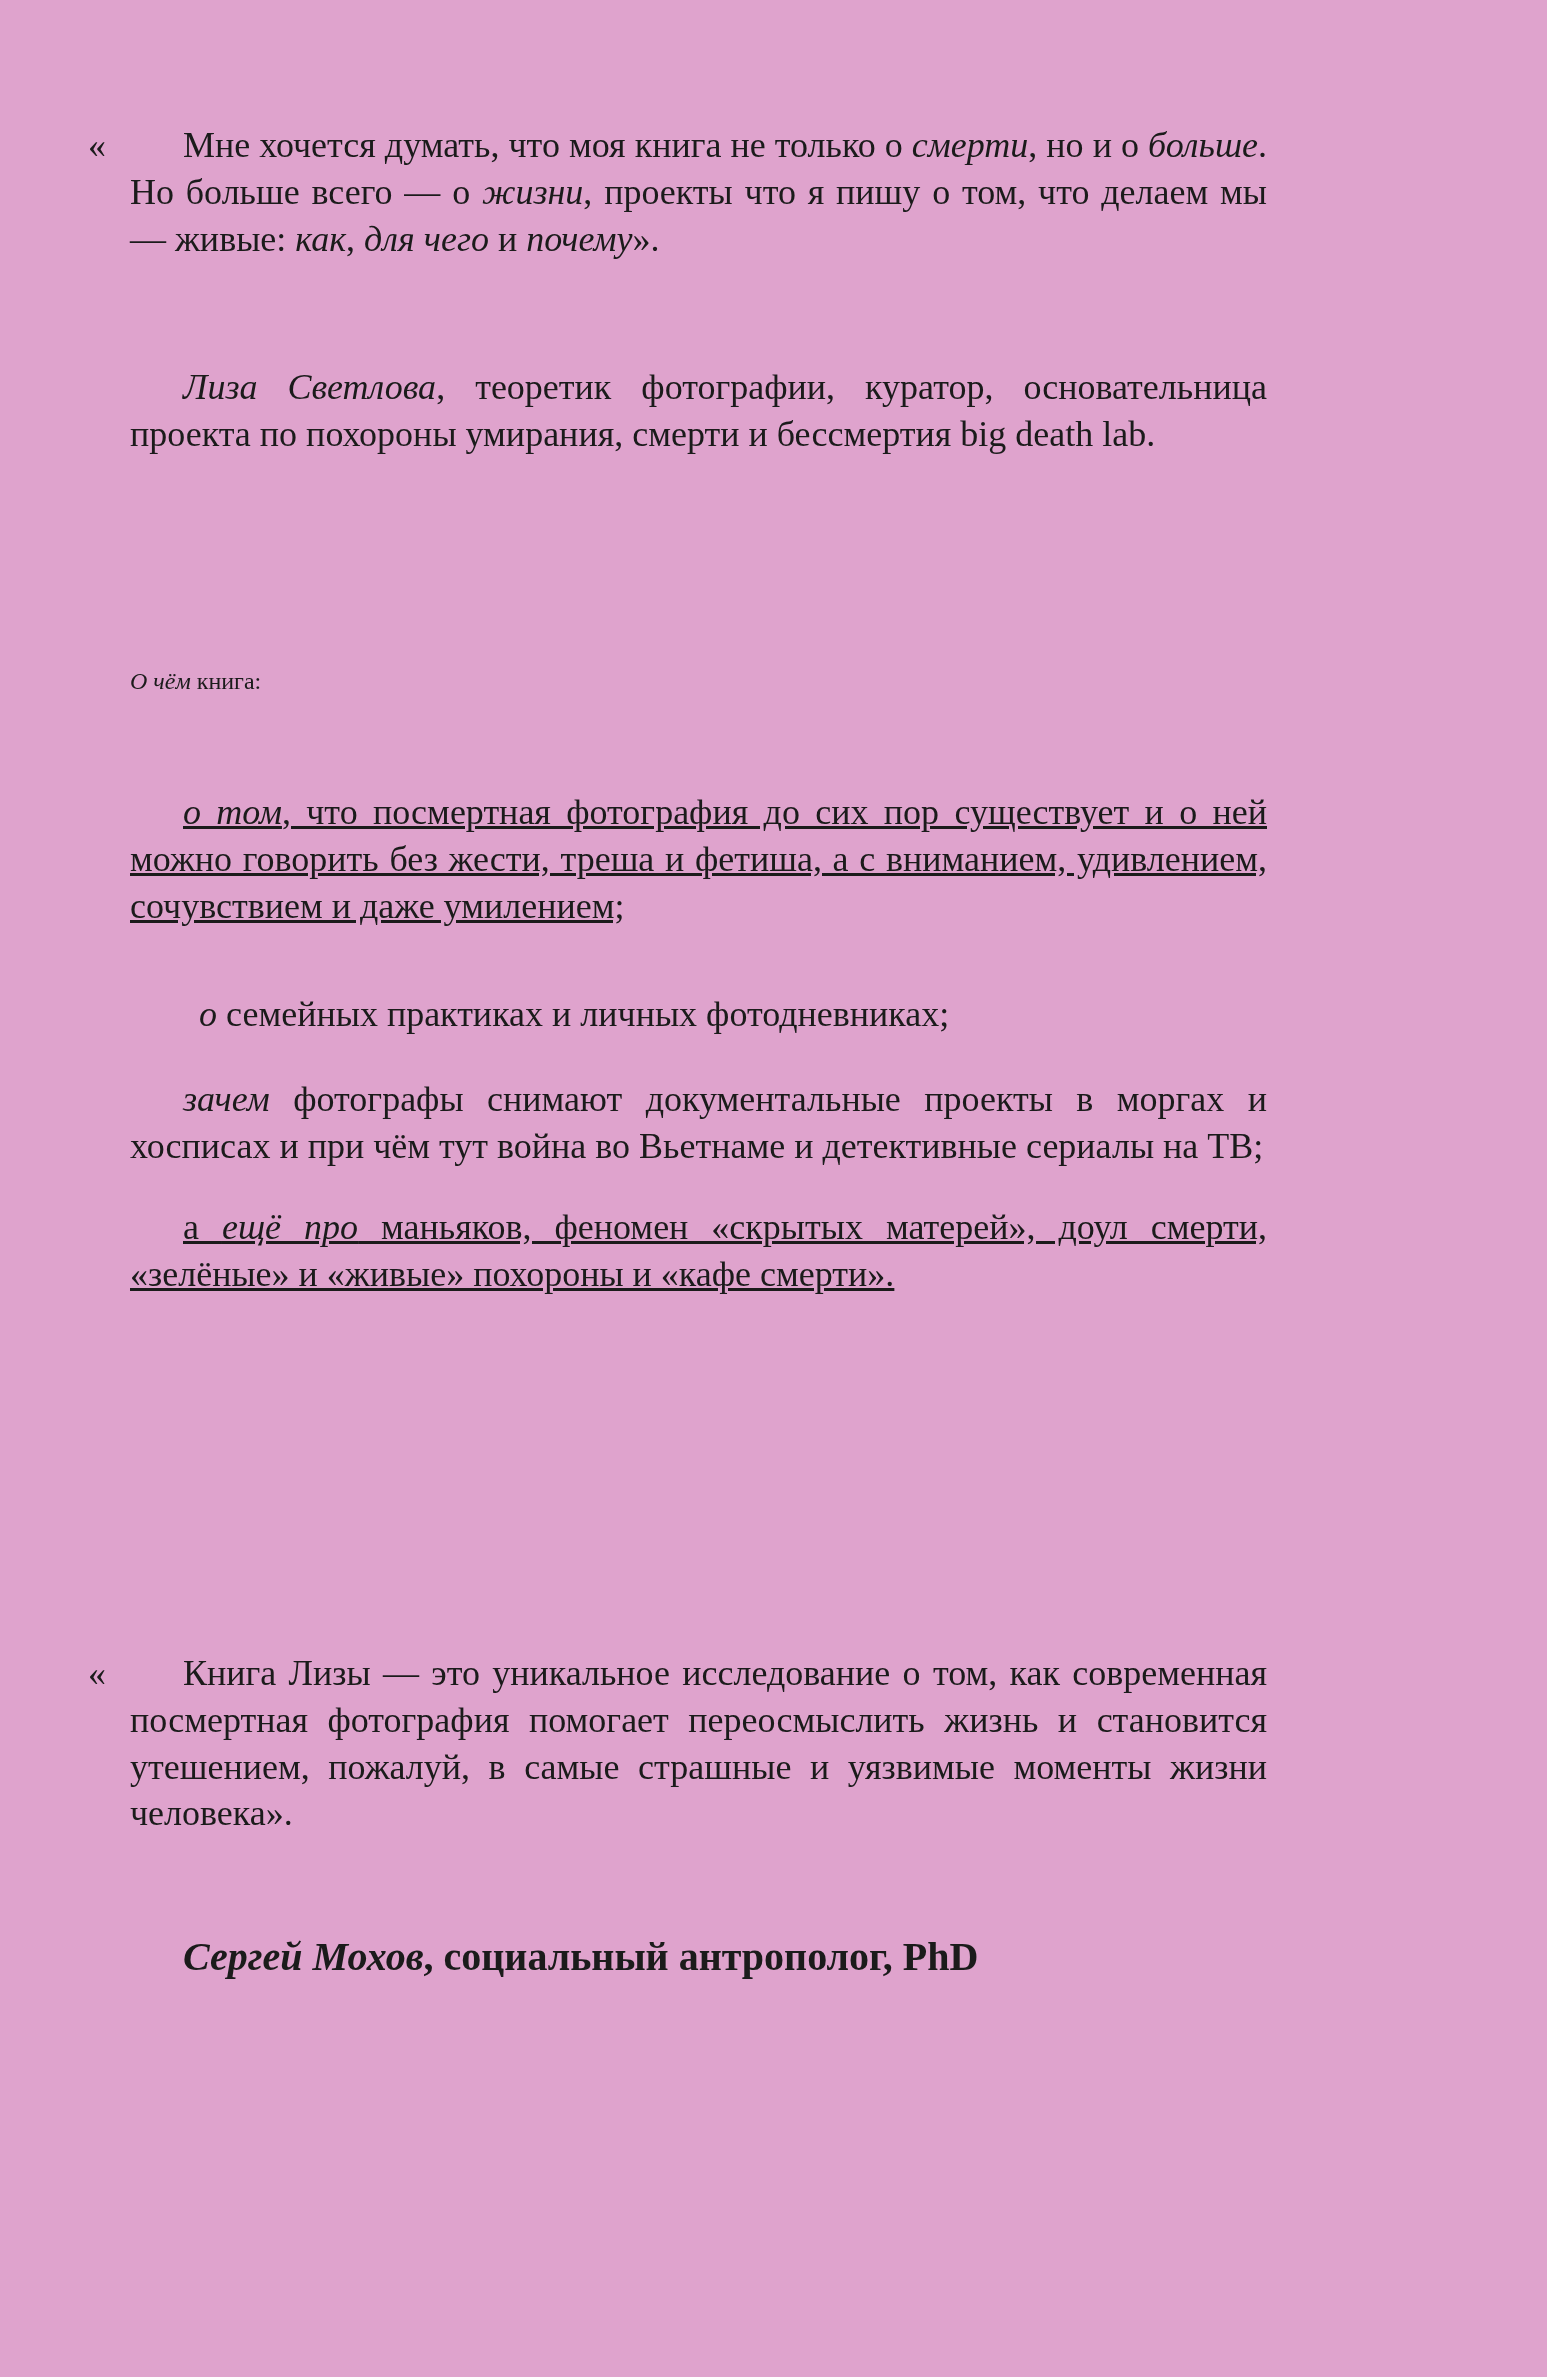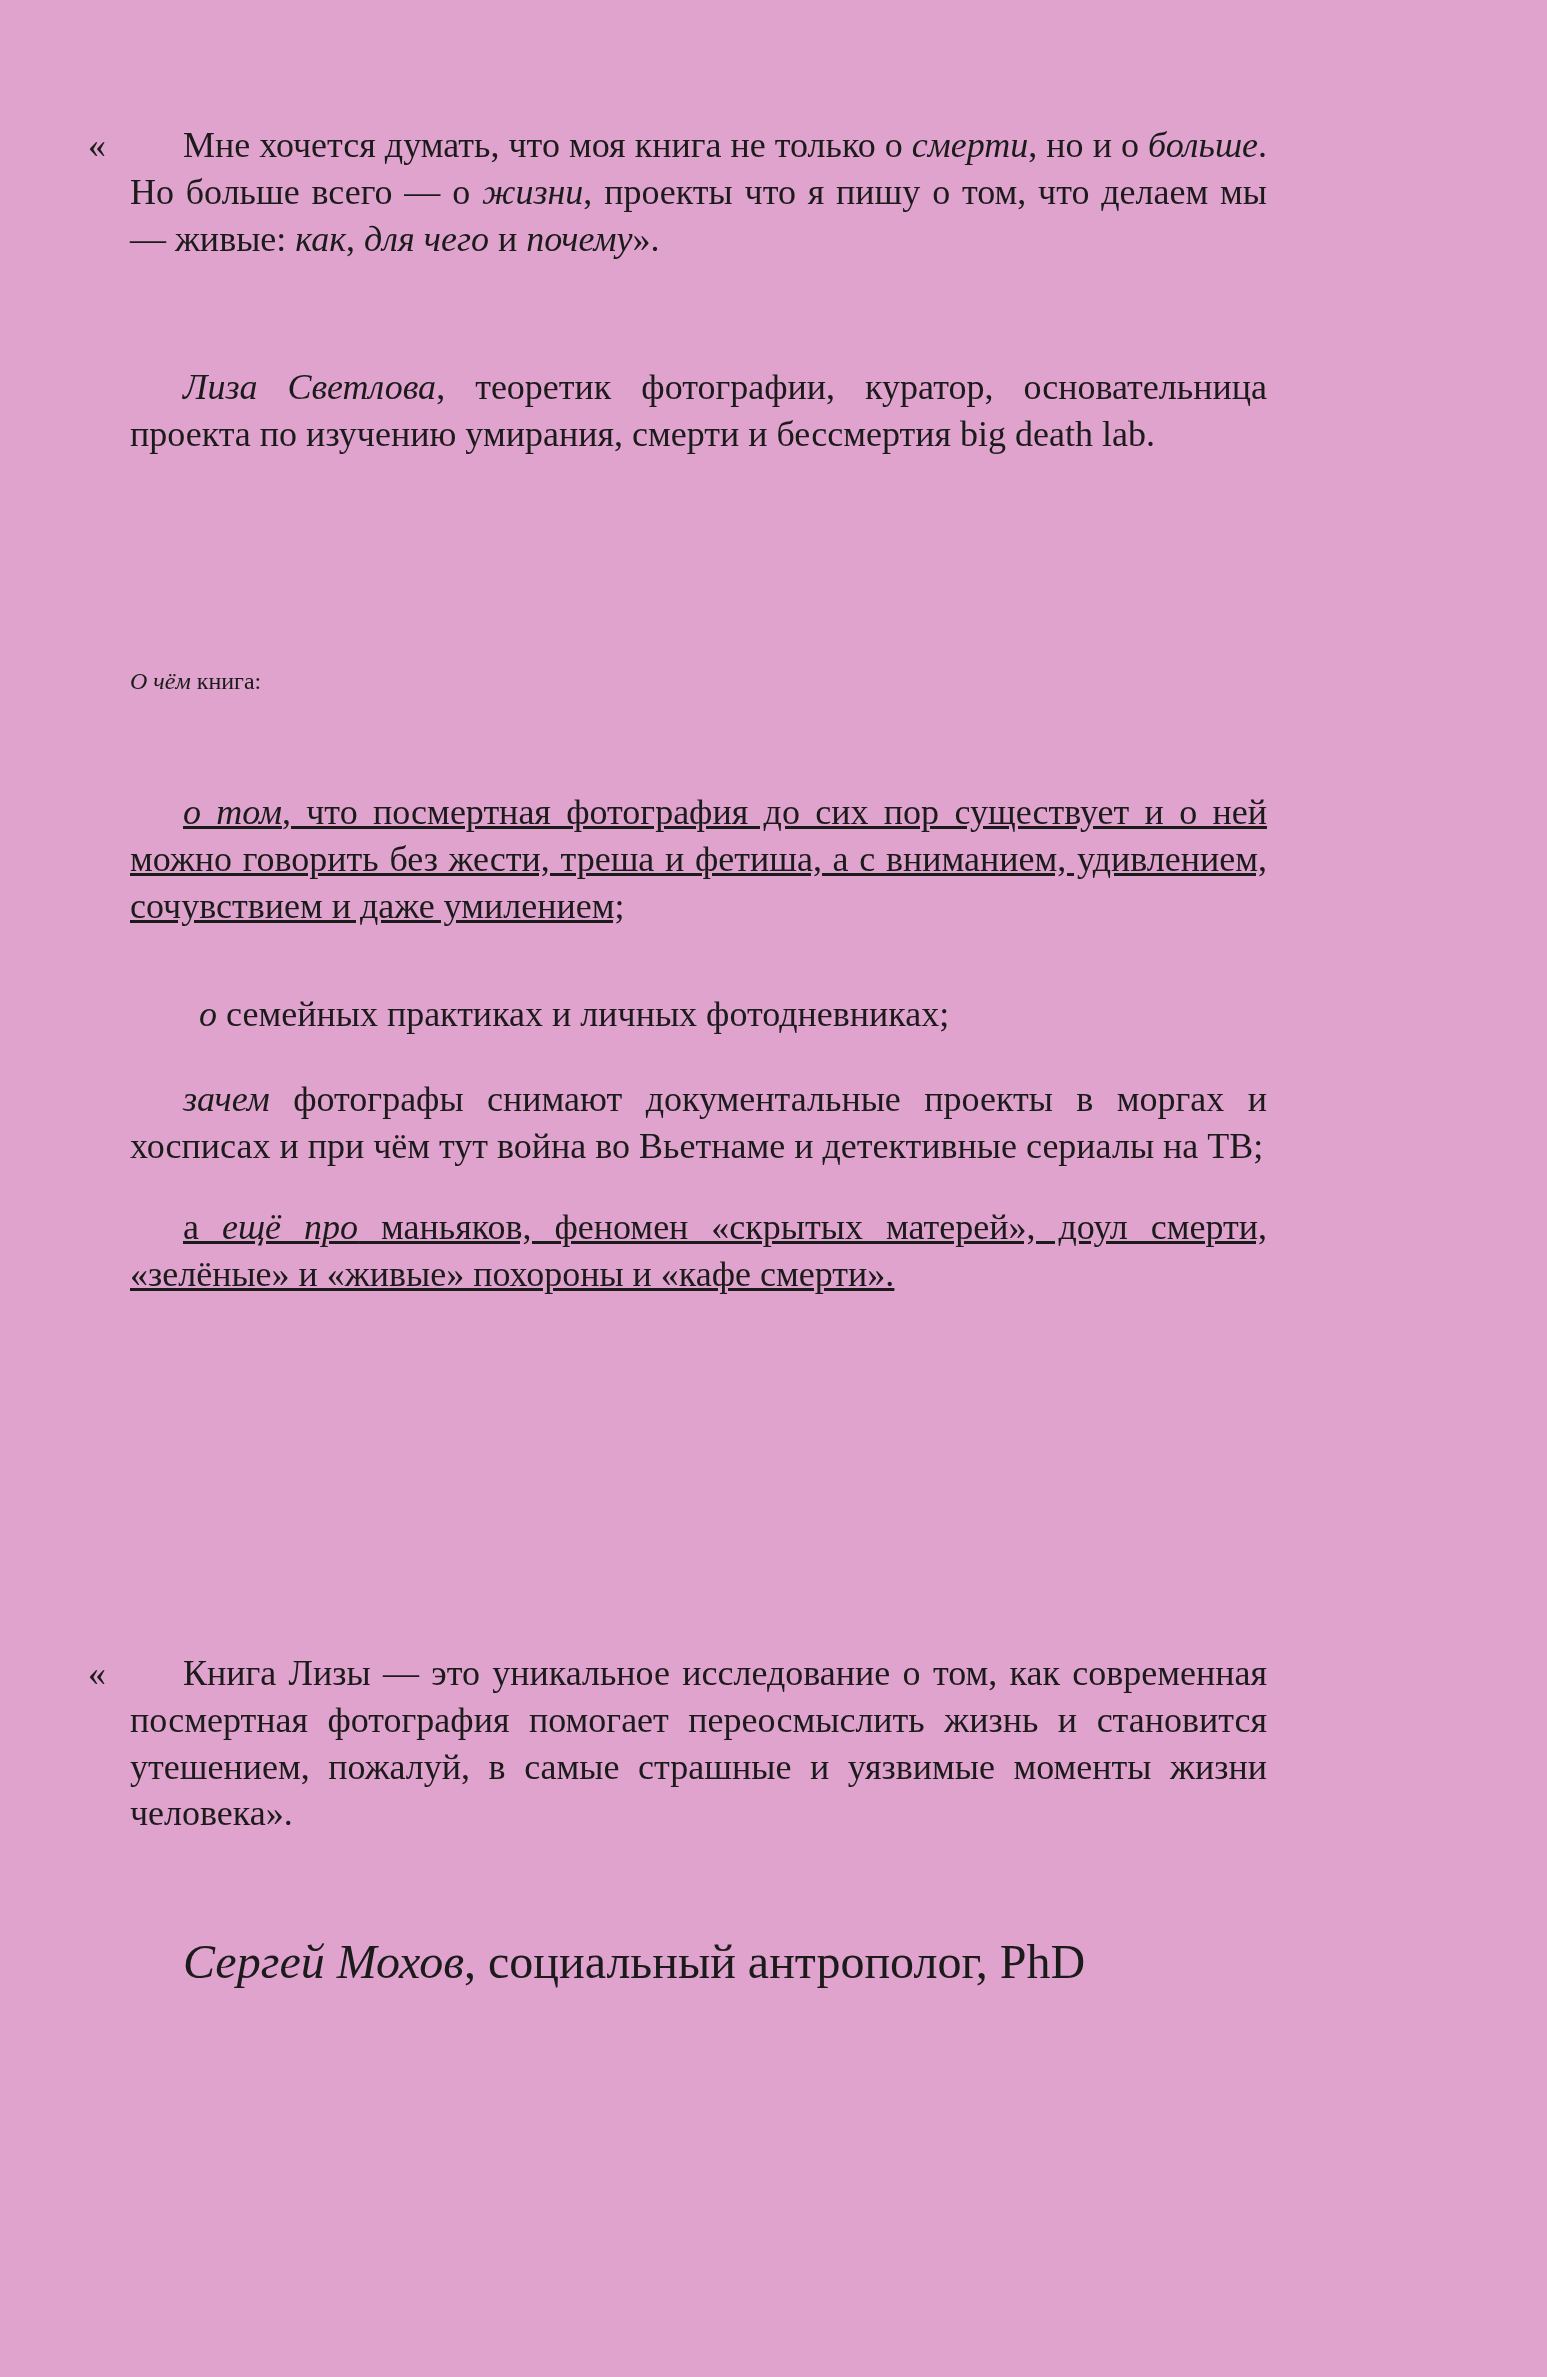--- a/index.html
+++ b/index.html
@@ -100,22 +100,23 @@
     position: absolute;
     left: 0;
     top: 1650px;
     width: 1137px;
   }
   #attr-bottom {
     position: absolute;
     left: 0;
     top: 1931px;
     width: 1137px;
-    font-size: 48px;
+    font-size: 40px;
     line-height: 1.3;
+    font-weight: bold;
   }
 
   .indent {
     display: inline-block;
     width: 53px;
   }
   .hang-quote {
     position: absolute;
     left: -42px;
     font-size: 36px;
@@ -138,21 +139,21 @@
   <div class="content">
 
     <div class="para" id="quote-top">
       <span class="hang-quote">«</span><span class="indent"></span><span>Мне хочется думать, что моя книга не только</span>
       <span>о </span><em>смерти</em><span>, но и о </span><em>больше</em><span>. Но больше всего —</span>
       <span>о </span><em>жизни</em><span>, проекты что я пишу о том, что делаем</span>
       <span>мы — живые: </span><em>как</em><span>, </span><em>для чего</em><span> и </span><em>почему</em><span>».</span>
     </div>
 
     <div class="para lastline-left" id="attr-top">
-      <span class="indent"></span><em>Лиза Светлова</em><span>, теоретик фотографии, куратор, основательница проекта по изучению умирания, смерти и бессмертия big death lab.</span>
+      <span class="indent"></span><em>Лиза Светлова</em><span>, теоретик фотографии, куратор, основательница проекта по похороны умирания, смерти и бессмертия big death lab.</span>
     </div>
 
     <div id="about-heading">
       <em>О чём</em><span> книга:</span>
     </div>
 
     <div class="para lastline-left" id="about-1">
       <span class="indent"></span><em>о том</em><span>, что посмертная фотография до сих пор существует и о ней можно говорить без жести, треша и фетиша, а с вниманием, удивлением, сочувствием и даже умилением;</span>
     </div>
 

